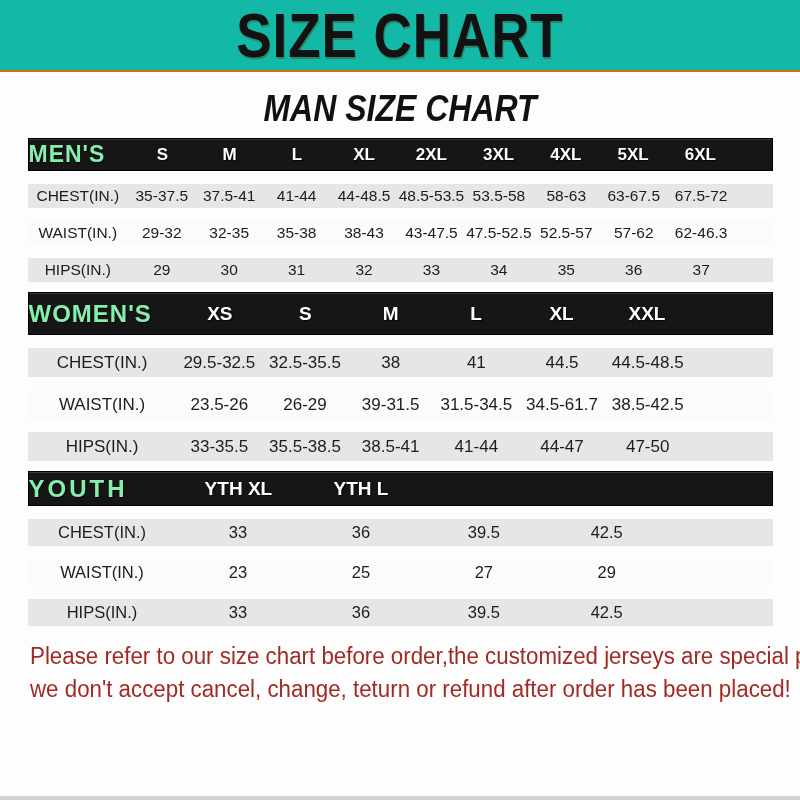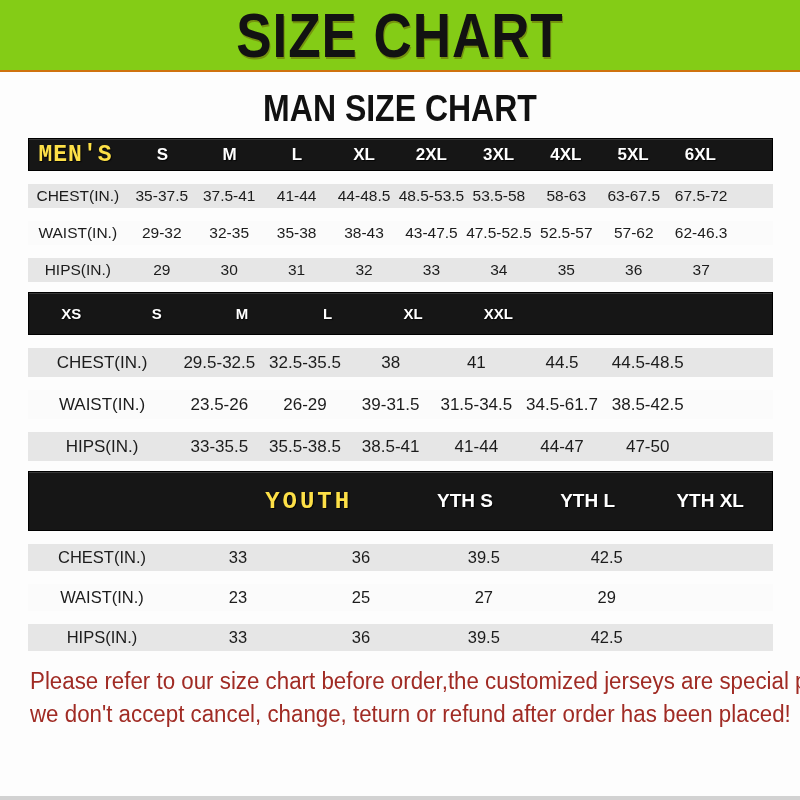--- a/index.html
+++ b/index.html
@@ -5,82 +5,82 @@
   html,body{margin:0;padding:0;}
   body{
     width:800px;height:800px;overflow:hidden;background:#fdfdfd;
     font-family:"Liberation Sans", sans-serif;
     -webkit-font-smoothing:antialiased;
   }
   .page{width:800px;height:800px;position:relative;background:#fdfdfd;}
 
   
   .banner{
-    height:70px;background:#84cc16;border-bottom:2px solid #cf720e;
+    height:70px;background:#14b8a6;border-bottom:2px solid #cf720e;
     display:flex;align-items:center;justify-content:center;
   }
   .banner-title{
     display:inline-block;font-size:54px;font-weight:800;color:#121212;
     letter-spacing:1px;transform:scale(0.98,1.18);transform-origin:center;
     text-shadow:1px 1px 0 rgba(90,40,0,.35);
     line-height:70px;white-space:nowrap;
   }
 
   
   .section-heading{
     height:40px;text-align:center;
   }
   .section-heading span{
     display:inline-block;font-size:32px;font-weight:800;color:#111;
     transform:scaleY(1.15);transform-origin:center;line-height:40px;
     letter-spacing:0;white-space:nowrap;
   }
-  .mt16{margin-top:16px;} .mt20{margin-top:20px;} .mt24{margin-top:24px;}
+  .mt16{margin-top:16px;font-style:italic;} .mt20{margin-top:20px;} .mt24{margin-top:24px;}
 
   
   .size-table{width:745px;margin:10px auto 0 auto;}
   .row{display:flex;align-items:center;}
   .row + .row{margin-top:13px;}
   .header-row{
     background:#161616;color:#fff;border:1px solid #000;box-sizing:border-box;
     box-shadow:inset 0 1px 0 rgba(255,255,255,.15);
   }
   .size-table > .row:nth-child(even){background:#E6E6E6;}
   .size-table > .row:nth-child(odd):not(.header-row){background:#FBFBFB;}
   .cell,.label{
     text-align:center;color:#1c1c1c;overflow:hidden;white-space:nowrap;
   }
   .header-row .cell{color:#fff;font-weight:600;text-shadow:1px 1px 1px rgba(0,0,0,.8);}
   .header-row .label{
-    color:#fde047;font-weight:800;text-align:left;padding-left:10px;
-    box-sizing:border-box;text-shadow:1px 1px 1px rgba(0,0,0,.8);letter-spacing:1px;font-family:Liberation Mono, monospace;
+    color:#86efac;font-weight:800;text-align:left;
+    box-sizing:border-box;text-shadow:1px 1px 1px rgba(0,0,0,.8);letter-spacing:1px;
   }
 
   
   .men .header-row{height:33px;}
   .men .data-row, .men > .row:not(.header-row){height:24px;}
   .men .label{width:13.5%;}
   .men .cell{width:9.05%;}
   .men .header-row .label{font-size:23px;}
   .men .header-row .cell{font-size:17px;}
   .men > .row:not(.header-row) .cell,
   .men > .row:not(.header-row) .label{font-size:15.5px;}
 
   
   .women .header-row{height:43px;}
   .women > .row:not(.header-row){height:29px;}
   .women .label{width:20%;}
   .women .cell{width:11.5%;}
   .women .header-row .label{font-size:24px;}
-  .women .header-row .cell{font-size:15px;}
+  .women .header-row .cell{font-size:19px;}
   .women > .row:not(.header-row) .cell,
   .women > .row:not(.header-row) .label{font-size:17px;}
 
   
-  .youth .header-row{height:60px;justify-content:flex-end;}
+  .youth .header-row{height:35px;}
   .youth > .row:not(.header-row){height:27px;}
   .youth .label{width:20%;}
   .youth .cell{width:16.5%;}
   .youth .header-row .label{font-size:24px;letter-spacing:3px;}
   .youth .header-row .cell{font-size:19px;}
   .youth > .row:not(.header-row) .cell,
   .youth > .row:not(.header-row) .label{font-size:16.5px;}
 
   
   .footer-note{
@@ -154,20 +154,21 @@
         <div class="cell">34</div>
         <div class="cell">35</div>
         <div class="cell">36</div>
         <div class="cell">37</div>
       </div>
     </div>
 
 
   <div class="size-table women">
       <div class="row header-row">
+        <div class="label">WOMEN'S</div>
         <div class="cell">XS</div>
         <div class="cell">S</div>
         <div class="cell">M</div>
         <div class="cell">L</div>
         <div class="cell">XL</div>
         <div class="cell">XXL</div>
       </div>
       <div class="row">
         <div class="label">CHEST(IN.)</div>
         <div class="cell">29.5-32.5</div>
@@ -194,23 +195,22 @@
         <div class="cell">41-44</div>
         <div class="cell">44-47</div>
         <div class="cell">47-50</div>
       </div>
     </div>
 
 
   <div class="size-table youth">
       <div class="row header-row">
         <div class="label">YOUTH</div>
-        <div class="cell">YTH S</div>
+        <div class="cell">YTH XL</div>
         <div class="cell">YTH L</div>
-        <div class="cell">YTH XL</div>
       </div>
       <div class="row">
         <div class="label">CHEST(IN.)</div>
         <div class="cell">33</div>
         <div class="cell">36</div>
         <div class="cell">39.5</div>
         <div class="cell">42.5</div>
       </div>
       <div class="row">
         <div class="label">WAIST(IN.)</div>

